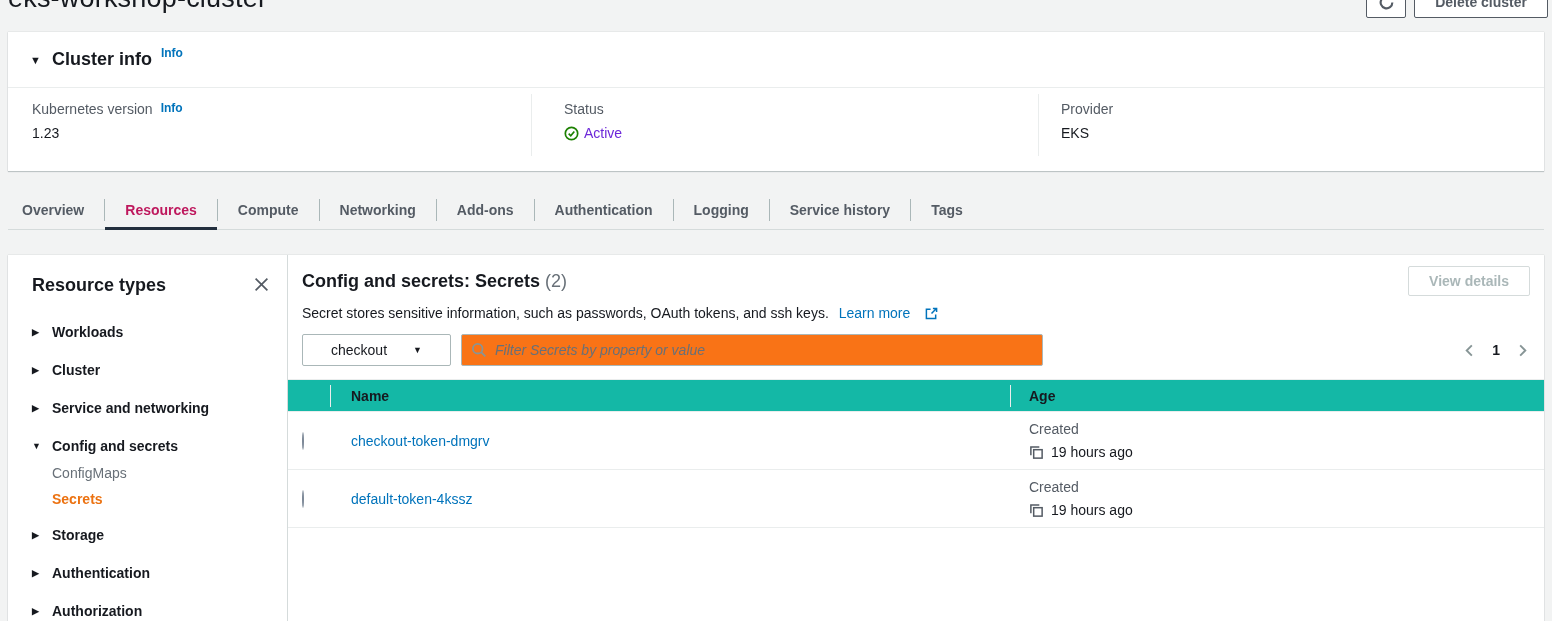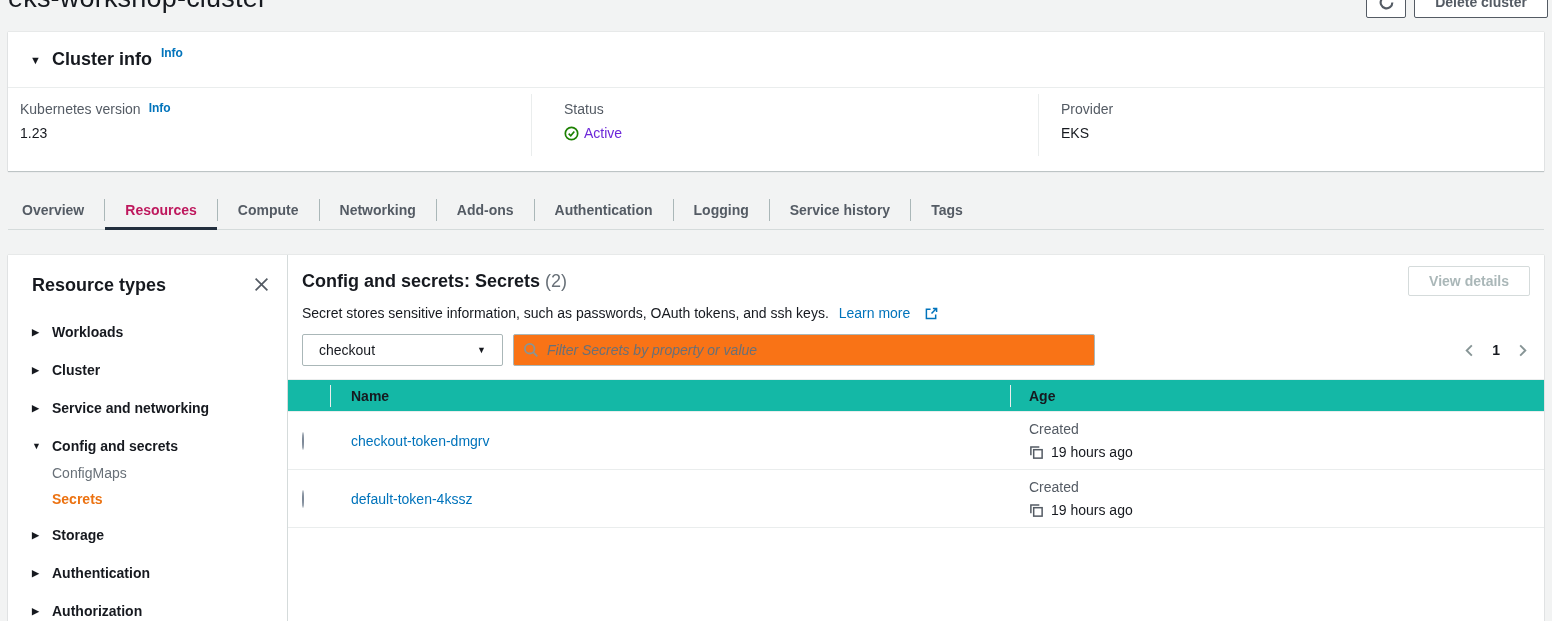--- a/index.html
+++ b/index.html
@@ -29,21 +29,21 @@
 
   
   .card { background: #fff; box-shadow: 0 1px 1px rgba(0,28,36,.18), 0 0 1px rgba(0,28,36,.25); }
   .cluster-card { position: absolute; left: 8px; top: 32px; width: 1536px; height: 139px; }
   .cluster-header { height: 56px; display: flex; align-items: center; padding-left: 22px; border-bottom: 1px solid #eaeded; }
   .cluster-caret { font-size: 11px; color: #16191f; margin-right: 11px; cursor: pointer; }
   .cluster-title { font-size: 18px; font-weight: 700; }
   .info-link { font-size: 12px; font-weight: 700; color: #0073bb; margin-left: 9px; text-decoration: none; cursor: pointer; align-self: flex-start; margin-top: 14px; }
   .cluster-body { position: relative; height: 82px; }
   .ci-col { position: absolute; top: 13px; }
-  .ci-col-1 { left: 12px; }
+  .ci-col-1 { left: 24px; }
   .ci-col-2 { left: 556px; }
   .ci-col-3 { left: 1053px; }
   .ci-label { color: #545b64; font-size: 14px; display: flex; align-items: flex-start; }
   .ci-label .info-link { margin-top: 0; margin-left: 8px; }
   .ci-value { margin-top: 8px; color: #16191f; display: flex; align-items: center; gap: 5px; }
   .ci-value.green { color: #6d28d9; }
   .ci-divider { position: absolute; top: 6px; width: 1px; height: 62px; background: #eaeded; }
   .ci-div-1 { left: 523px; }
   .ci-div-2 { left: 1030px; }
 
@@ -78,22 +78,22 @@
   .main-pane { flex: 1; position: relative; }
   .main-header { display: flex; justify-content: space-between; align-items: center; margin: 11px 14px 0 14px; }
   .main-title { font-size: 18px; font-weight: 700; }
   .main-count { font-weight: 400; color: #687078; }
   .btn-disabled { border: 1px solid #d5dbdb; color: #aab7b8; padding: 0 20px; height: 30px; cursor: default; }
   .description { margin: 9px 14px 0 14px; color: #16191f; }
   .learn-more { color: #0073bb; text-decoration: none; font-weight: 400; cursor: pointer;
                 display: inline-flex; align-items: center; gap: 15px; margin-left: 6px; }
 
   .filter-row { display: flex; align-items: center; margin: 13px 14px 0 14px; gap: 10px; }
-  .select-box { width: 201px; height: 32px; border: 1px solid #aab7b8; border-radius: 2px; background: #fff;
-                display: flex; align-items: center; justify-content: space-between; padding: 0 16px; cursor: pointer; }
+  .select-box { width: 149px; height: 32px; border: 1px solid #aab7b8; border-radius: 2px; background: #fff;
+                display: flex; align-items: center; justify-content: space-between; padding: 0 28px; cursor: pointer; }
   .select-caret { font-size: 9px; color: #16191f; }
   .search-box { width: 582px; height: 32px; border: 1px solid #aab7b8; border-radius: 2px; background: #f97316;
                 display: flex; align-items: center; padding: 0 9px; gap: 8px; }
   .search-box input { border: none; outline: none; flex: 1; font-family: inherit; font-size: 14px; color: #16191f; background: transparent; }
   .search-box input::placeholder { font-style: italic; color: #687078; opacity: 1; }
   .pagination { margin-left: auto; display: flex; align-items: center; gap: 15px; }
   .page-num { font-weight: 700; color: #16191f; }
   .pg-btn { cursor: pointer; display: flex; align-items: center; }
 
   

